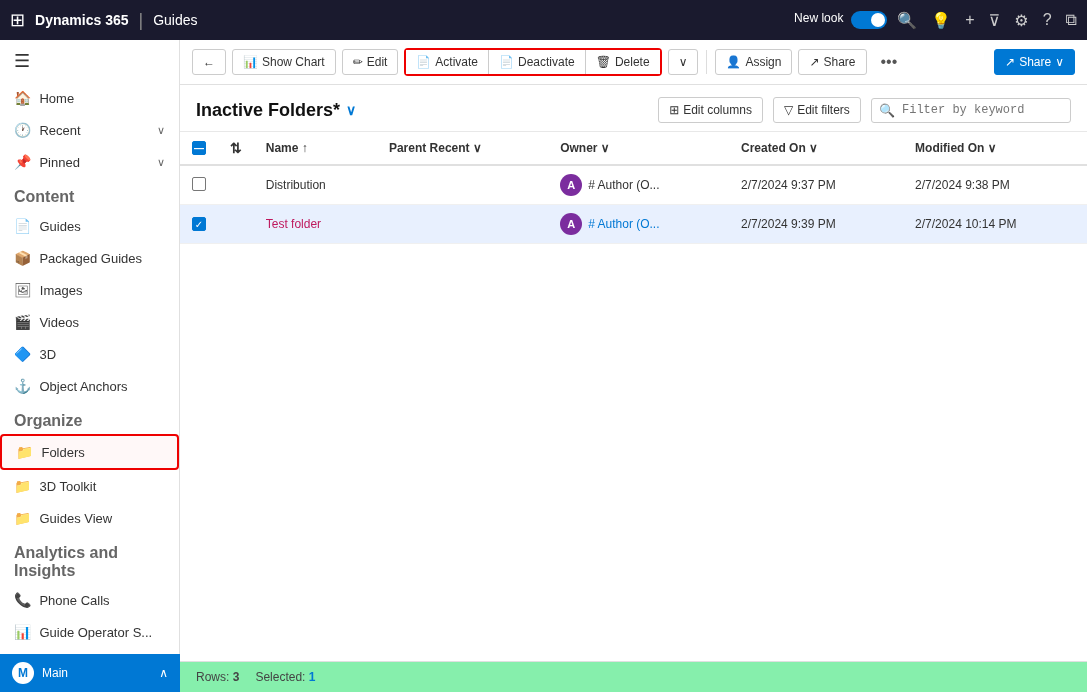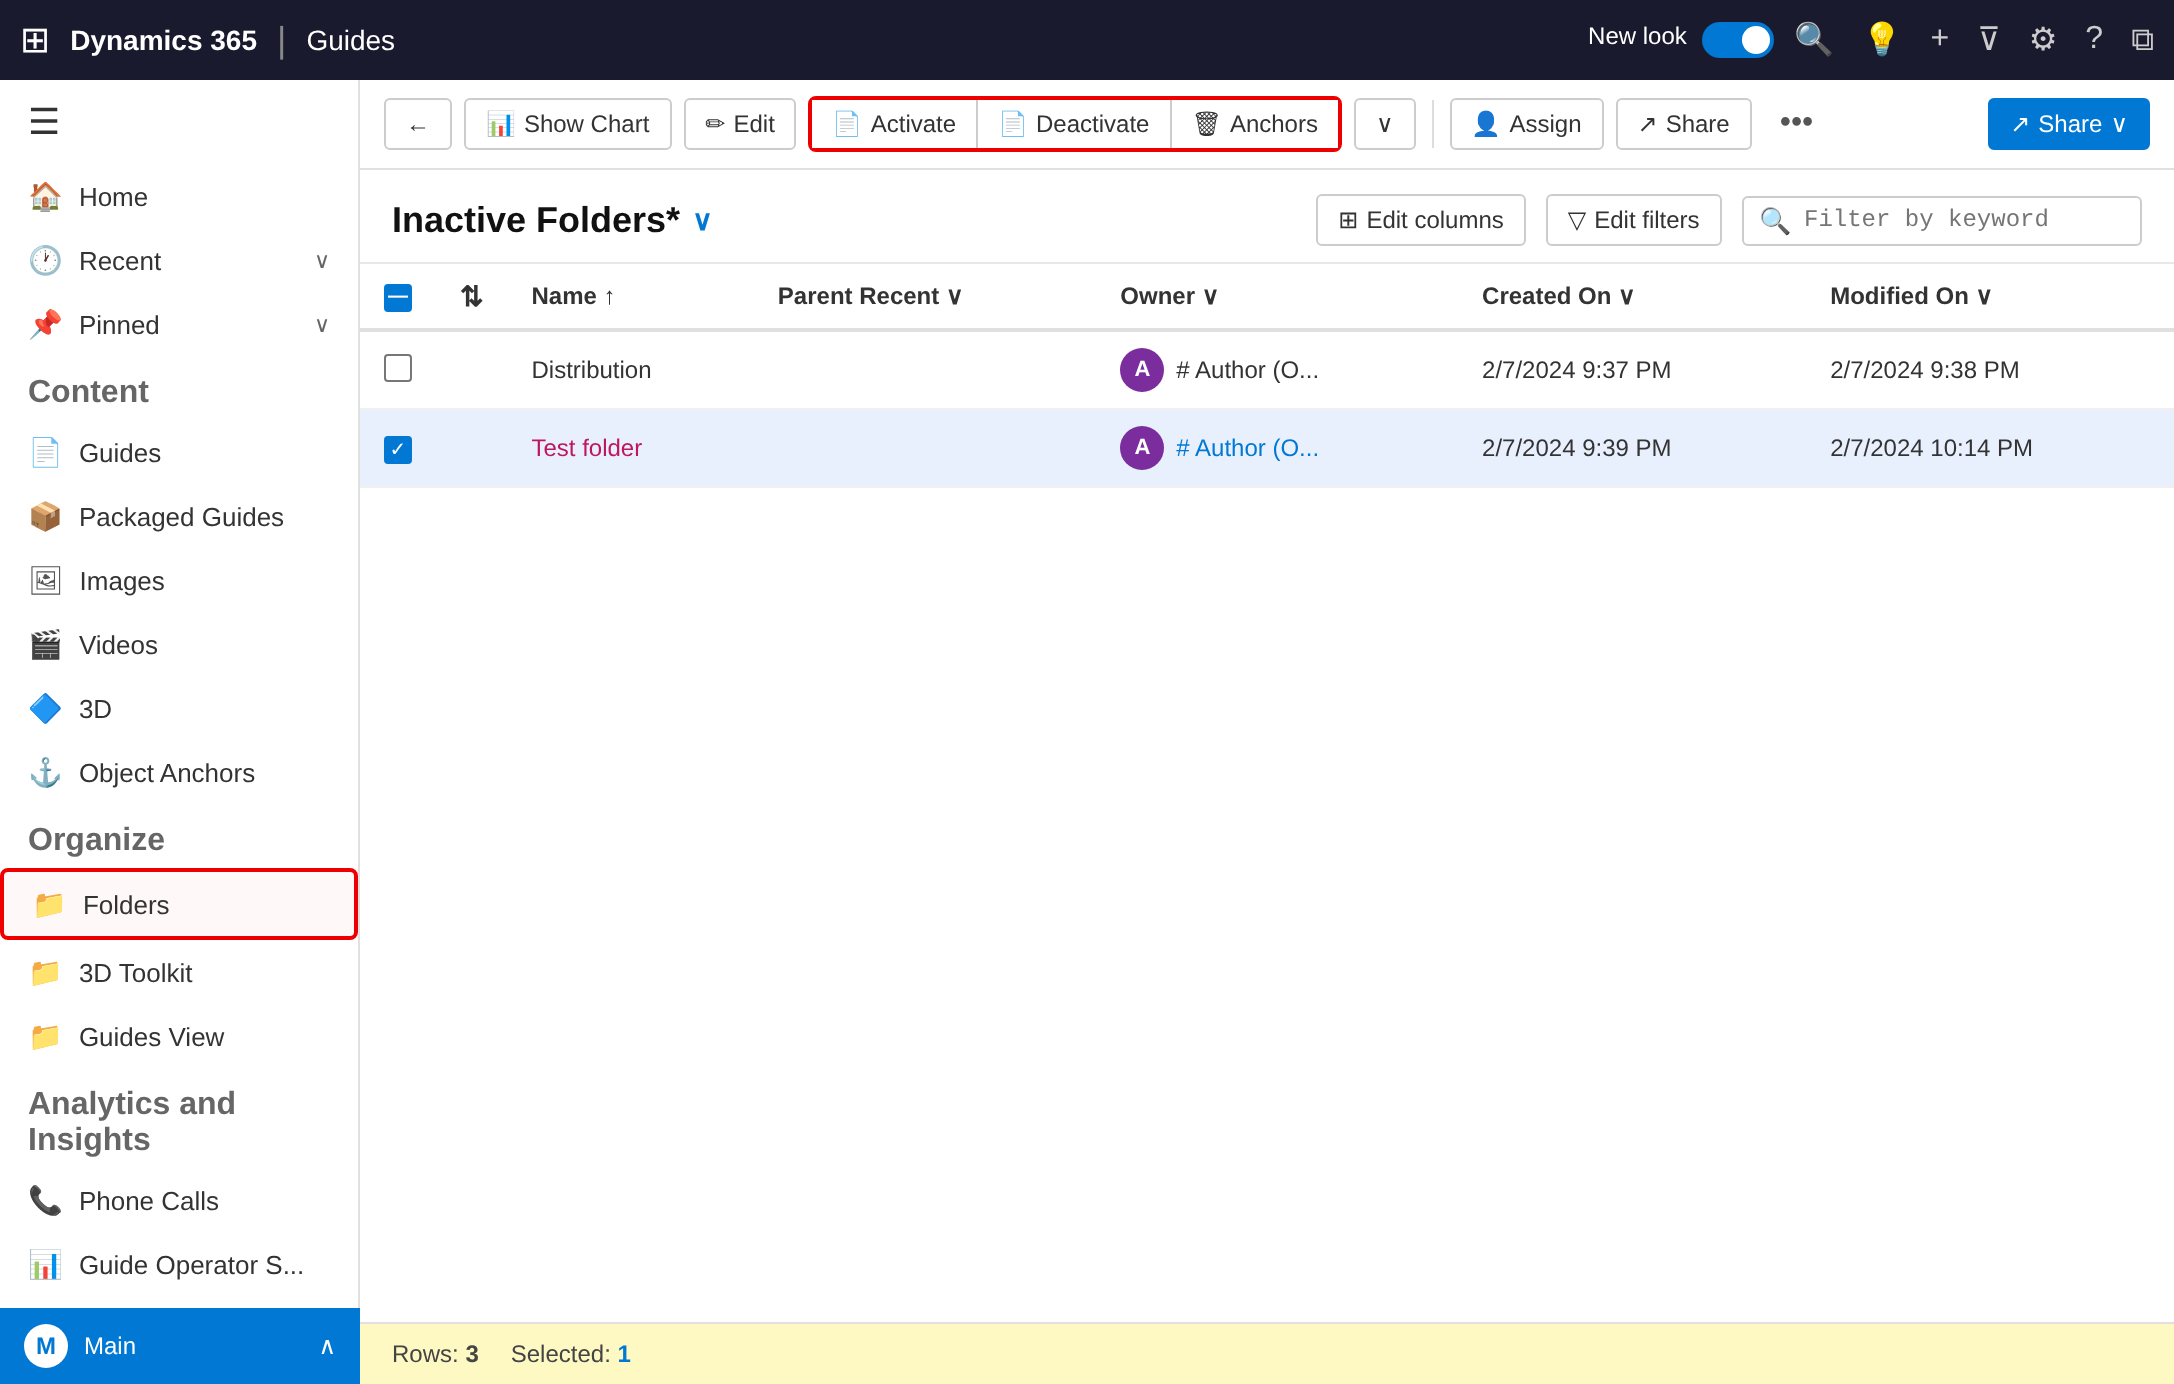--- a/index.html
+++ b/index.html
@@ -107,21 +107,21 @@
       width: 22px; height: 22px; border-radius: 50%; background: #7b2d9e;
       display: inline-flex; align-items: center; justify-content: center;
       color: #fff; font-size: 11px; font-weight: 700; margin-right: 4px; vertical-align: middle;
     }
     .owner-cell { display: flex; align-items: center; gap: 2px; }
     .owner-link { color: #0078d4; cursor: pointer; }
 
     
     .table-footer {
       padding: 8px 16px; border-top: 1px solid #e0e0e0; font-size: 12px;
-      color: #444; background: #fef9c3; display: flex; gap: 16px;
+      color: #444; background: #86efac; display: flex; gap: 16px;
     }
     .selected-count { color: #0078d4; font-weight: 600; }
 
     
     .user-bar {
       display: flex; align-items: center; gap: 8px; padding: 8px 12px;
       background: #0078d4; color: #fff; font-size: 12px; cursor: pointer;
     }
     .user-avatar {
       width: 22px; height: 22px; background: #fff; border-radius: 50%;
@@ -258,21 +258,21 @@
         <button class="toolbar-btn">
           <span>📄</span>
           <span>Activate</span>
         </button>
         <button class="toolbar-btn">
           <span>📄</span>
           <span>Deactivate</span>
         </button>
         <button class="toolbar-btn">
           <span>🗑</span>
-          <span>Anchors</span>
+          <span>Delete</span>
         </button>
       </div>
 
       <button class="toolbar-btn">
         <span>∨</span>
       </button>
 
       <div class="toolbar-separator"></div>
 
       <button class="toolbar-btn">

